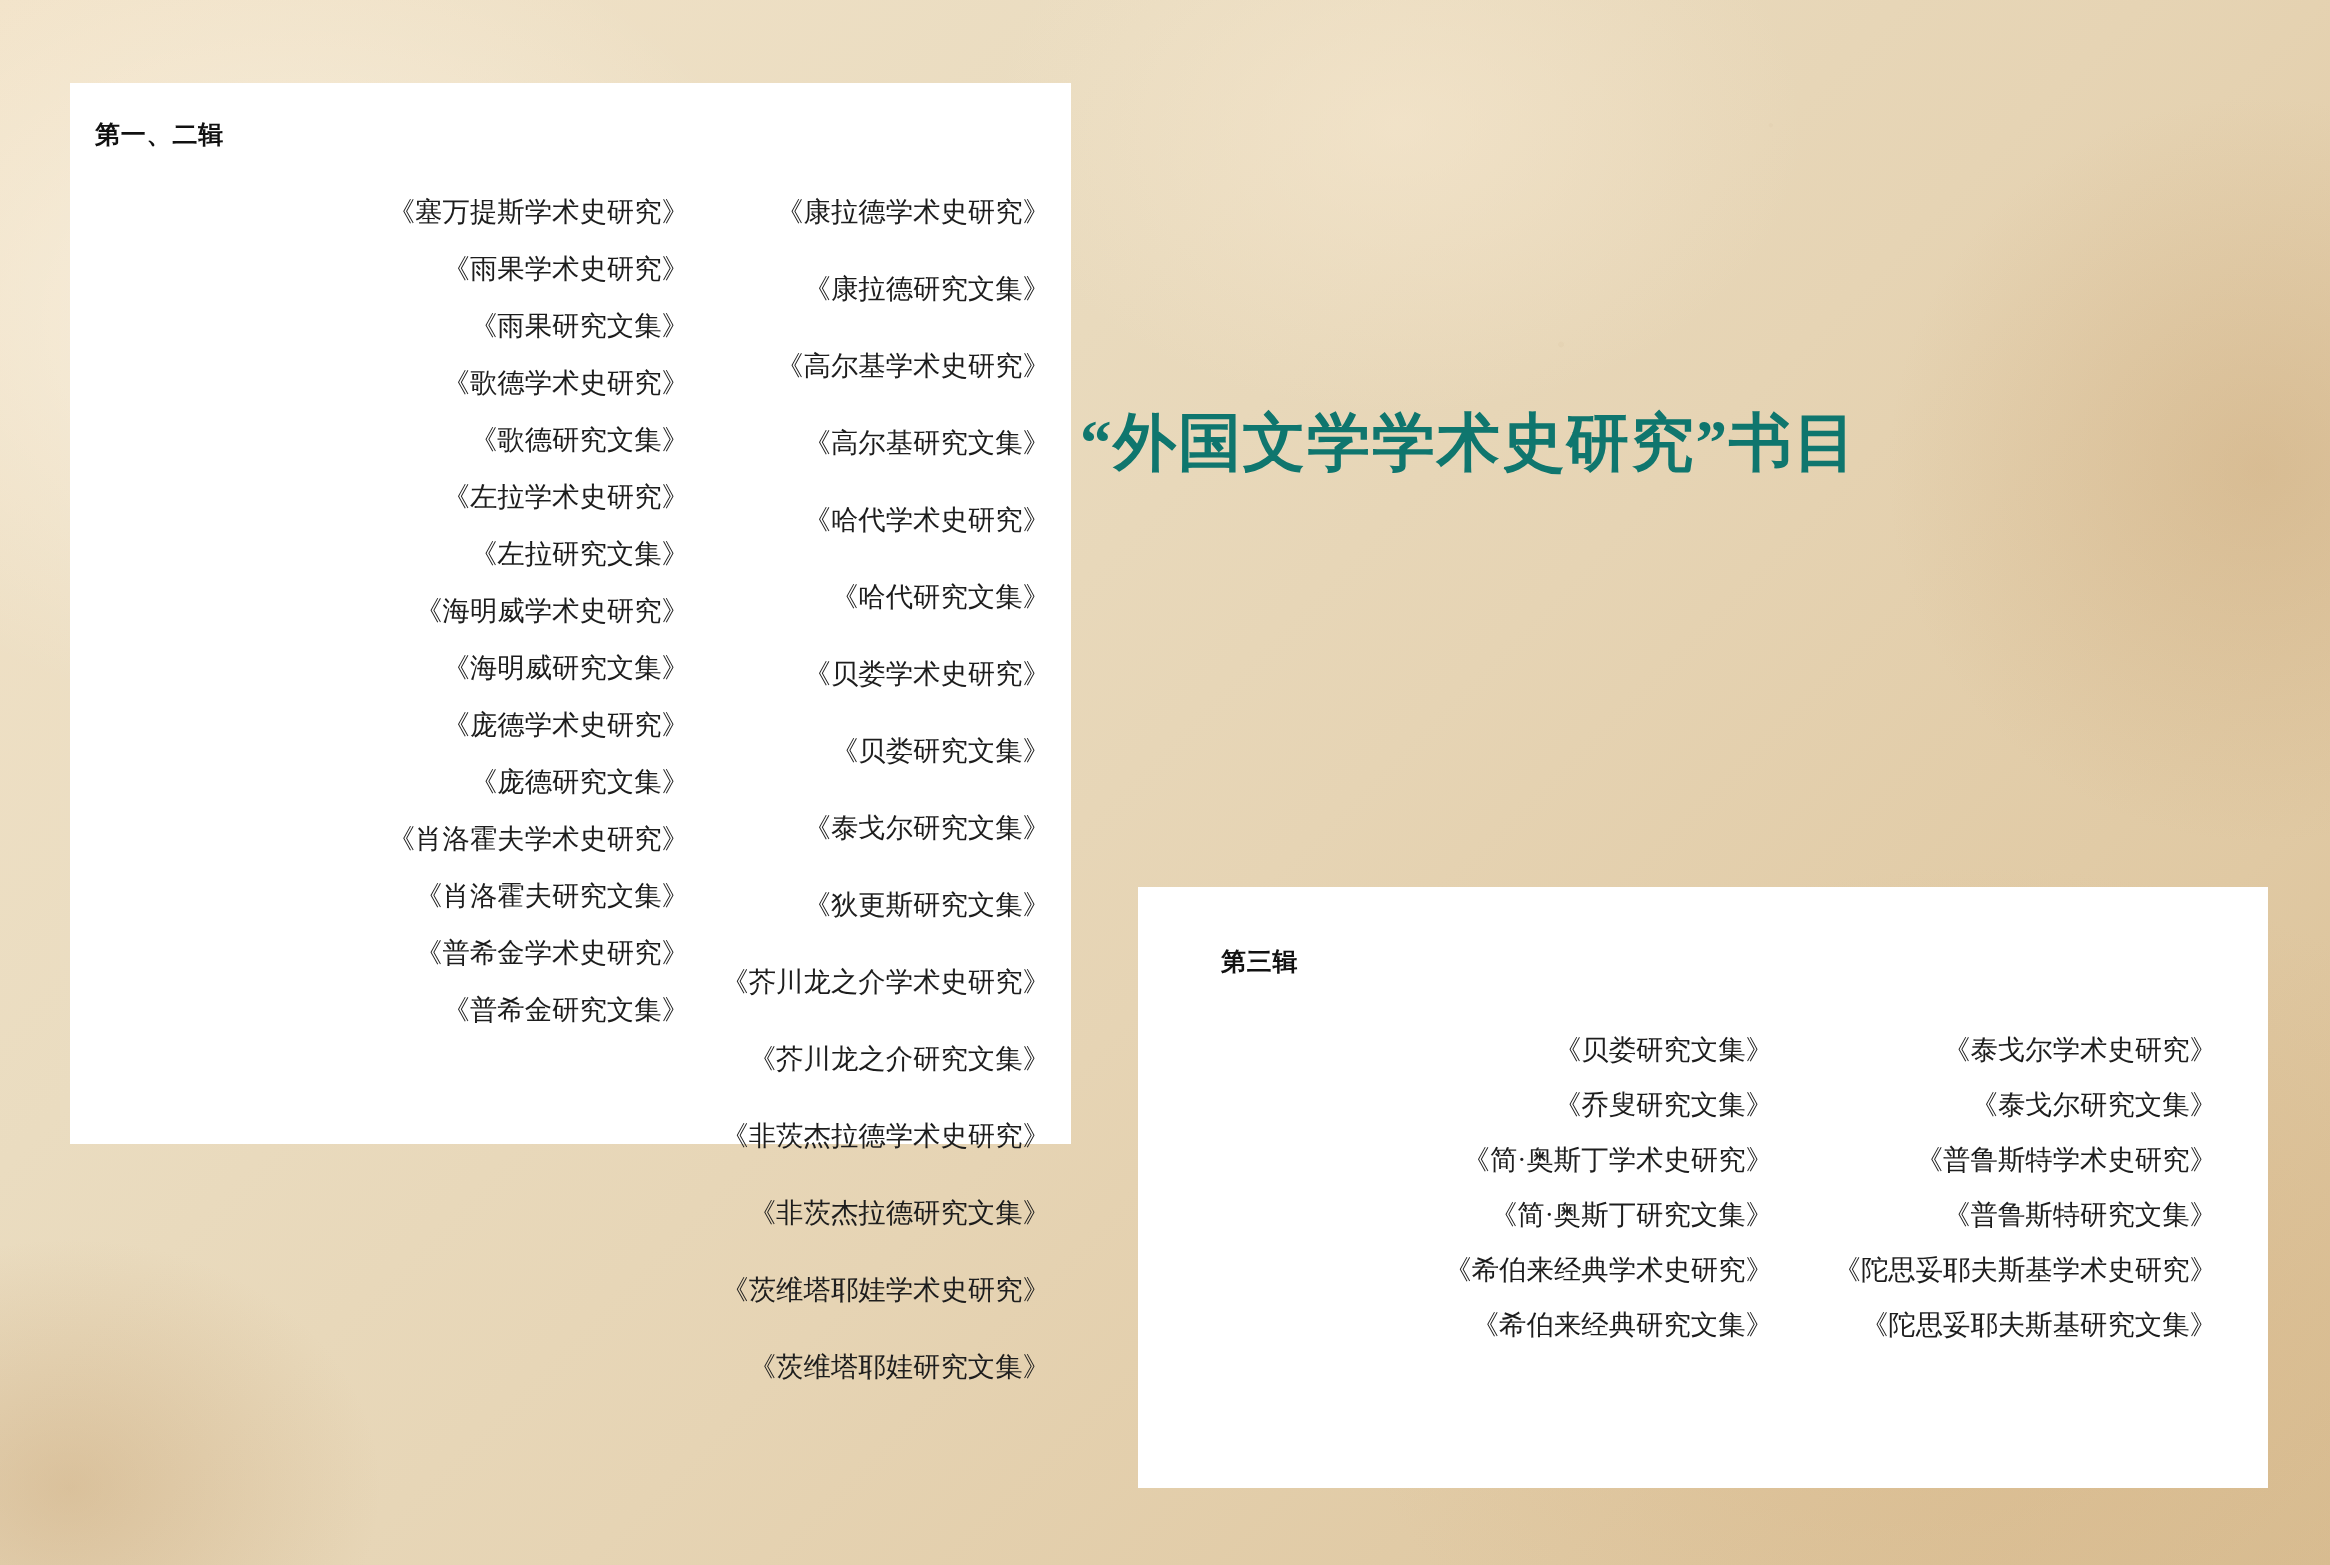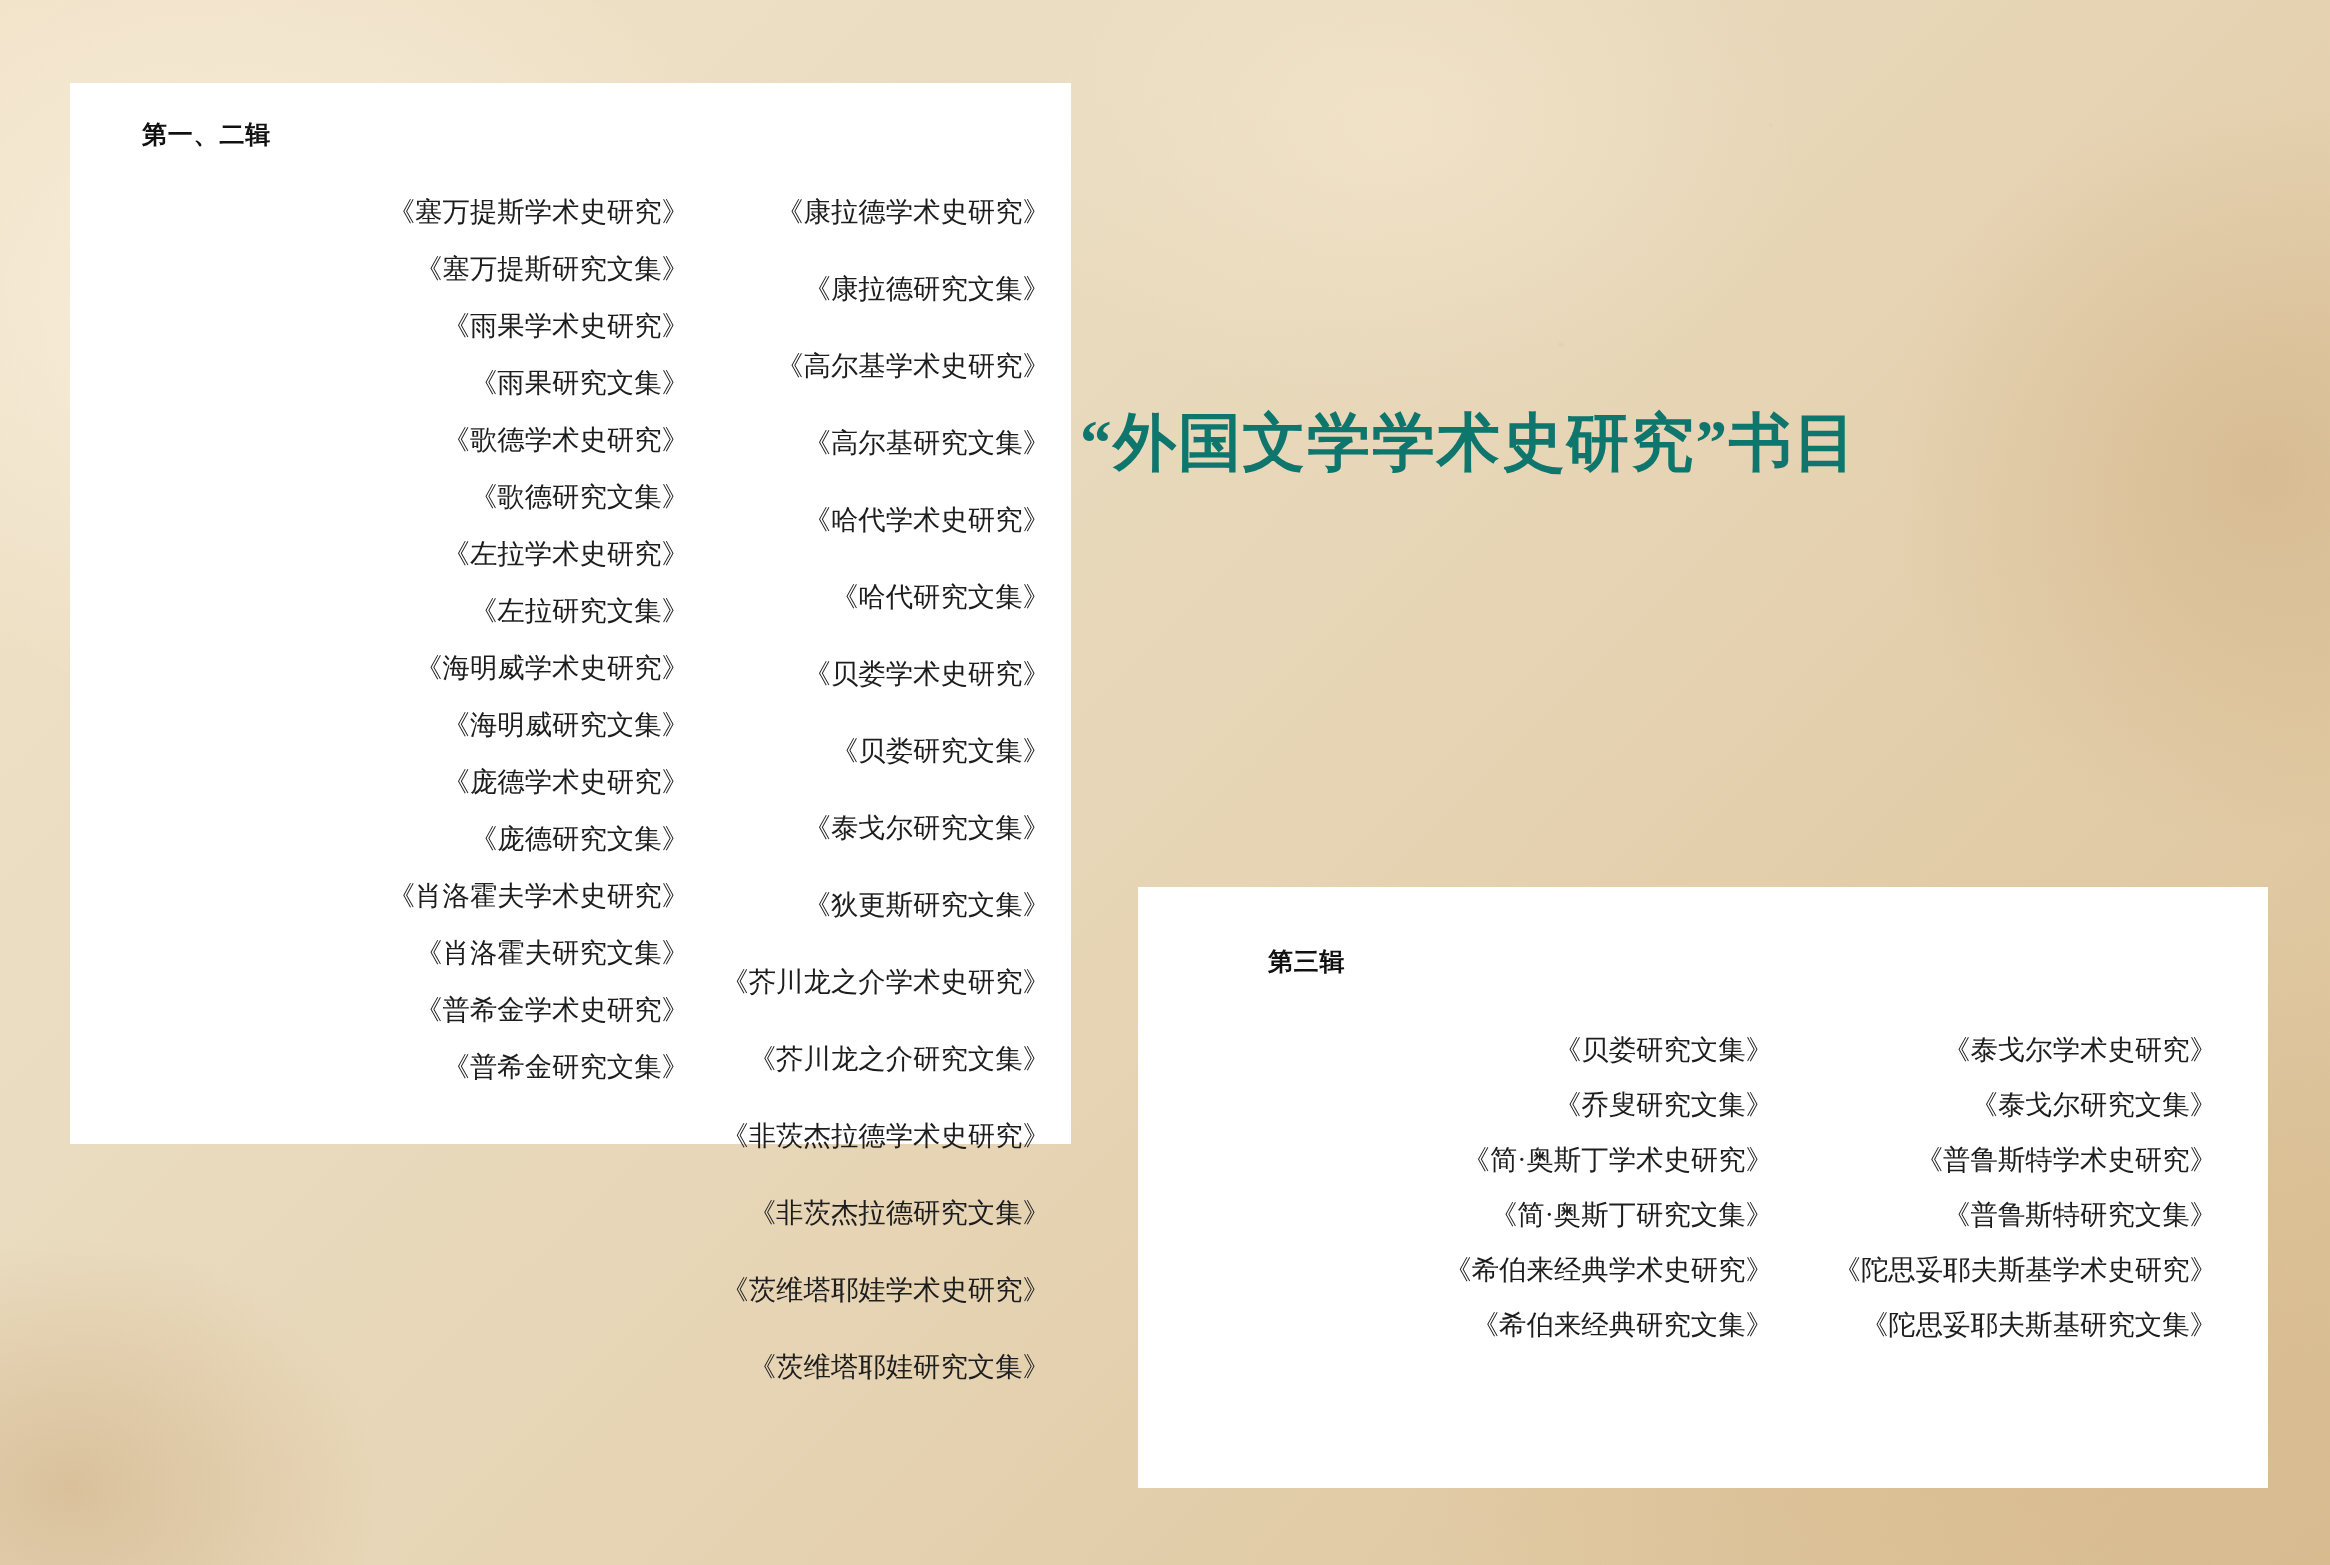--- a/index.html
+++ b/index.html
@@ -72,21 +72,20 @@
     width: 1130px;
     height: 601px;
   }
 
   .panel-heading {
     font-family: "Liberation Sans", "DejaVu Sans", sans-serif;
     font-weight: bold;
     font-size: 25px;
     color: #111111;
     letter-spacing: 0.8px;
-    margin-left: 47px;
   }
 
   #panel-one .panel-heading {
     position: absolute;
     left: 25px;
     top: 35px;
   }
 
   #panel-two .panel-heading {
     position: absolute;
@@ -142,21 +141,20 @@
 
 <div class="paper-noise"></div>
 
 <div class="slide-title">“外国文学学术史研究”书目</div>
 
 <div class="panel" id="panel-one">
   <div class="panel-heading">第一、二辑</div>
   <div class="columns">
     <div class="book-col">
       <div class="book-item">《塞万提斯学术史研究》</div>
-      <div class="book-item">《塞万提斯研究文集》</div>
       <div class="book-item">《雨果学术史研究》</div>
       <div class="book-item">《雨果研究文集》</div>
       <div class="book-item">《歌德学术史研究》</div>
       <div class="book-item">《歌德研究文集》</div>
       <div class="book-item">《左拉学术史研究》</div>
       <div class="book-item">《左拉研究文集》</div>
       <div class="book-item">《海明威学术史研究》</div>
       <div class="book-item">《海明威研究文集》</div>
       <div class="book-item">《庞德学术史研究》</div>
       <div class="book-item">《庞德研究文集》</div>

